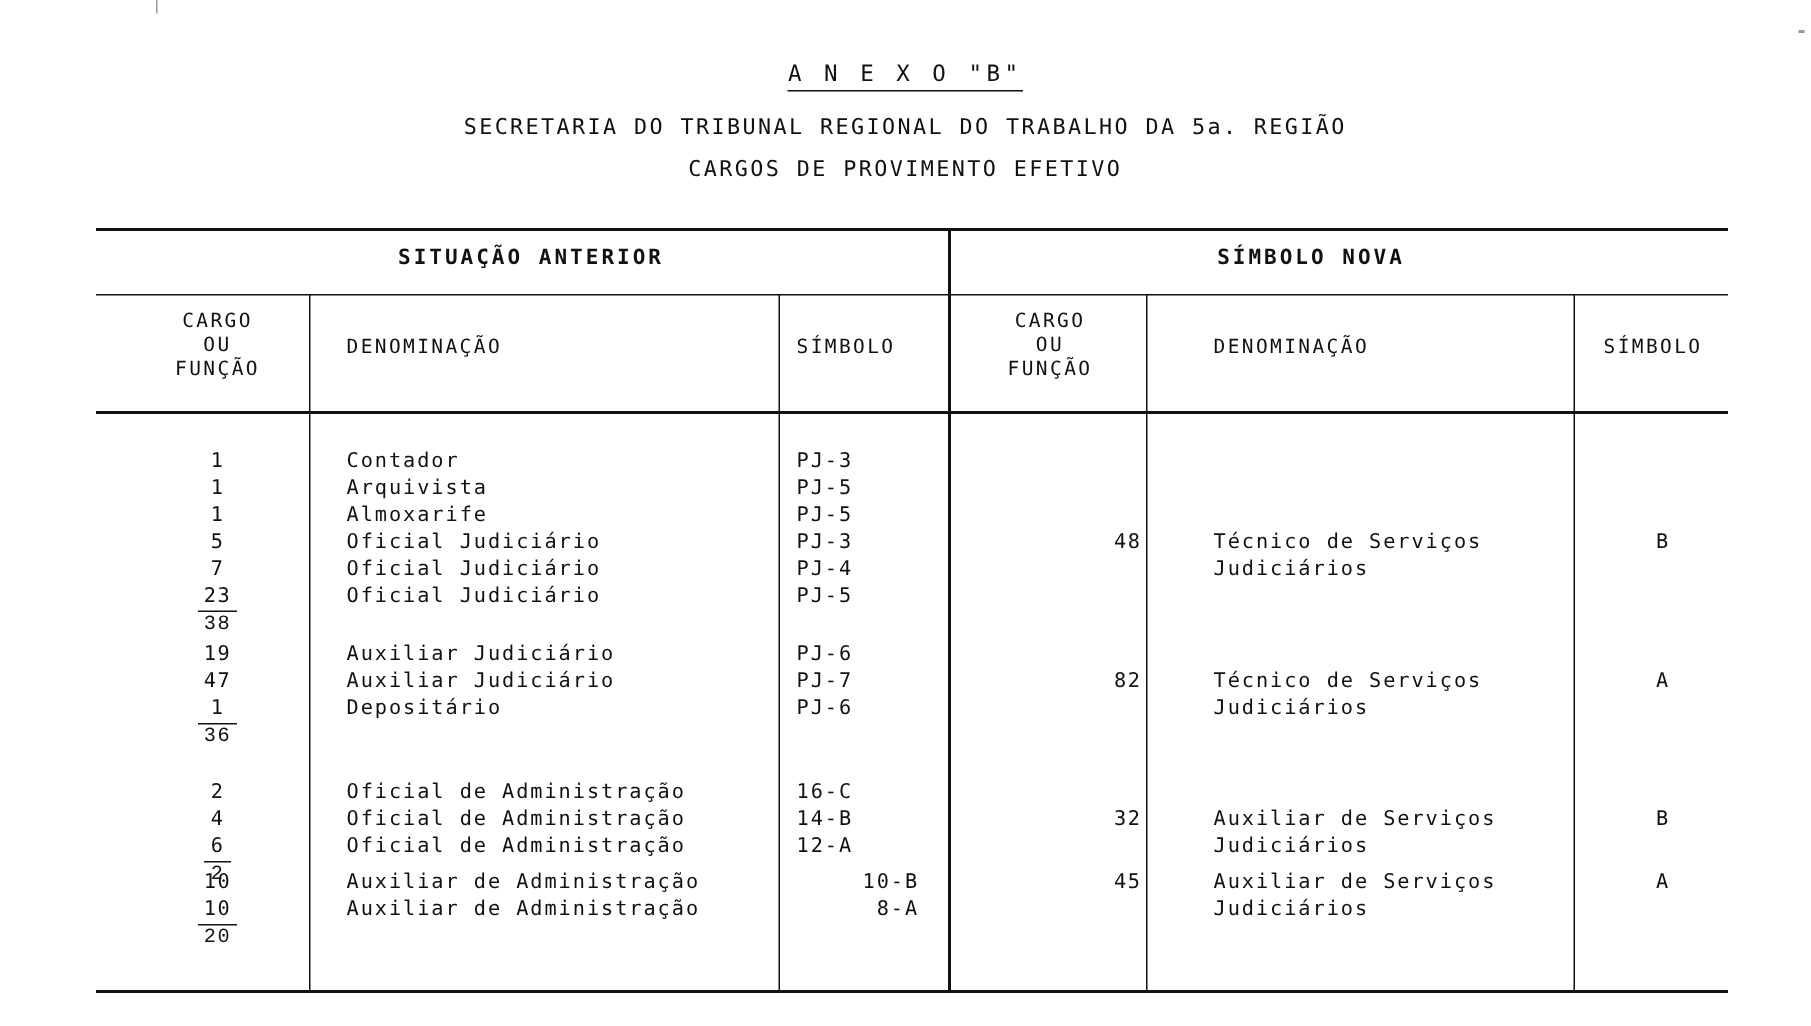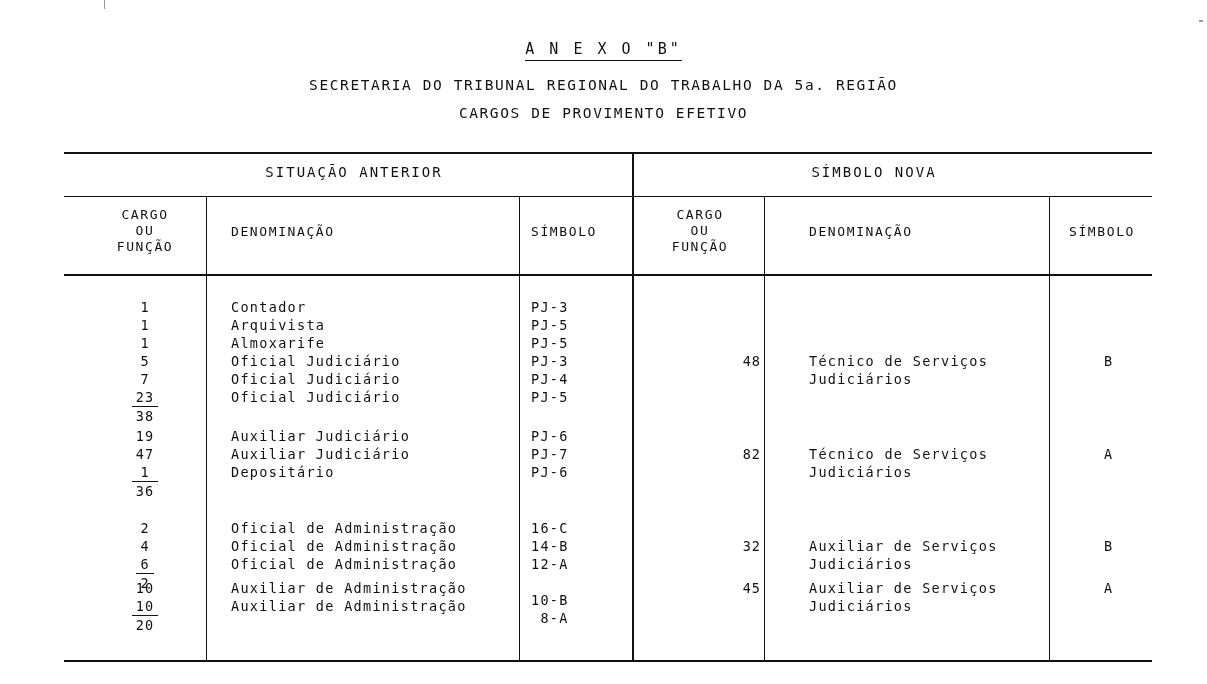--- a/index.html
+++ b/index.html
@@ -87,20 +87,21 @@
   }
   .vline.thick { width: 2px; }
 
   
   .grp {
     position: absolute;
     top: 12px;
     font-size: 14px;
     letter-spacing: 2px;
     text-align: center;
+    font-weight: bold;
   }
   .grp.left  { left: 140px; width: 300px; }
   .grp.right { left: 640px; width: 340px; }
 
   
   .colhead {
     position: absolute;
     font-size: 13px;
     letter-spacing: 1.6px;
     line-height: 16px;
@@ -121,20 +122,21 @@
     left: 20px;
     text-align: center;
     font-size: 13.5px;
     line-height: 18px;
     letter-spacing: 1px;
   }
   .old-num .tot {
     display: inline-block;
     border-top: 1px solid #111;
     padding: 0 4px;
+    font-family: Liberation Mono, monospace;
   }
   .old-num .tot-wrap {
     display: block;
   }
 
   .old-denom {
     position: absolute;
     left: 167px;
     font-size: 13.5px;
     line-height: 18px;
@@ -288,21 +290,21 @@
     </div>
 
     <div class="block" style="top:427px;">
       <div class="old-num" style="top:0;">
         <div>10</div>
         <div>10</div>
         <div class="tot-wrap"><span class="tot">20</span></div>
       </div>
       <div class="old-denom" style="top:0;">Auxiliar de Administração
 Auxiliar de Administração</div>
-      <div class="old-simb" style="top:12px;">10-B
+      <div class="old-simb" style="top:0;margin-left:44px;">10-B
  8-A</div>
       <div class="new-num" style="top:0;">45</div>
       <div class="new-denom" style="top:0;">Auxiliar de Serviços
 Judiciários</div>
       <div class="new-simb" style="top:0;">A</div>
     </div>
 
   </div>
 </div>
 

